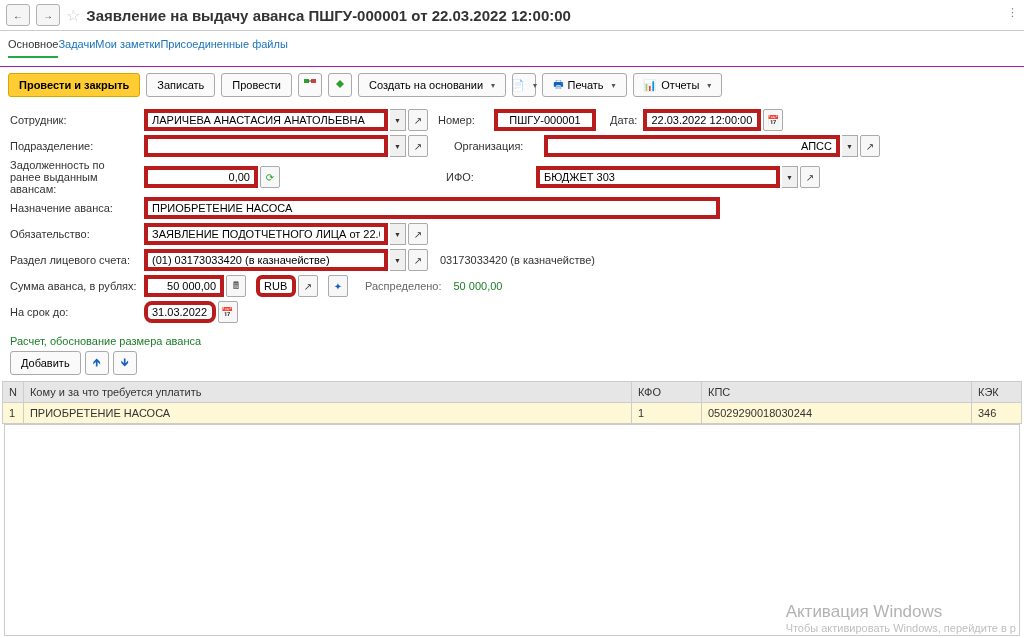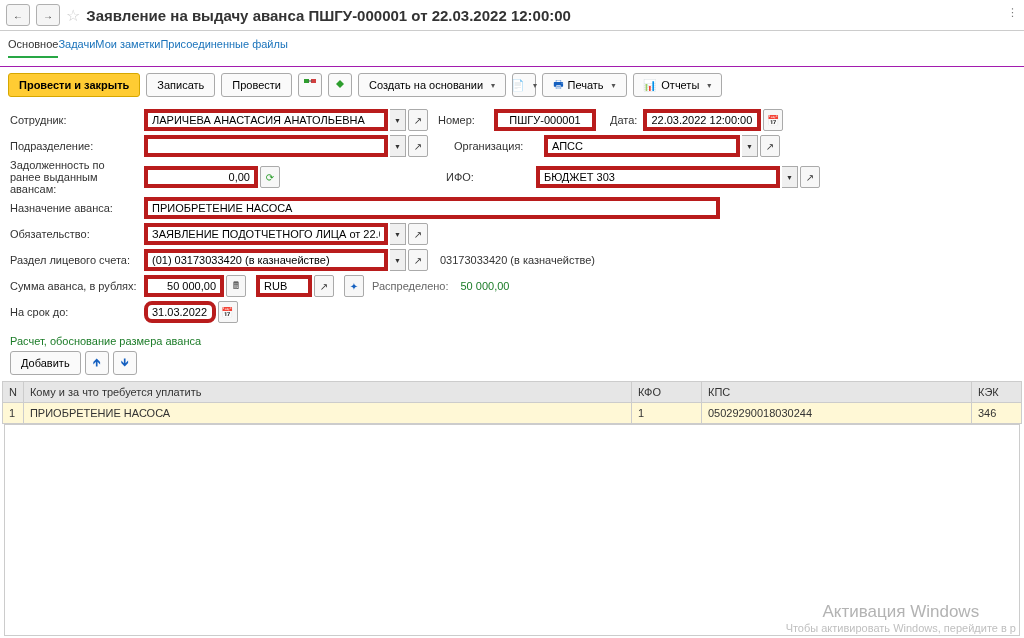--- a/index.html
+++ b/index.html
@@ -26,23 +26,23 @@
   .select-arrow { width:16px; height:22px; border:1px solid #aaa; border-left:none; background:#f0f0f0; display:flex; align-items:center; justify-content:center; font-size:7px; }
   .small-btn { width:20px; height:22px; border:1px solid #aaa; background:#f7f7f7; border-radius:2px; display:flex; align-items:center; justify-content:center; font-size:10px; cursor:pointer; }
   .number-input { text-align:right; }
   .section-title { color:#1c7c28; font-size:11px; padding: 6px 10px 2px; }
   .table-toolbar { padding: 2px 10px 6px; display:flex; gap:4px; }
   .table { width: calc(100% - 4px); border-collapse: collapse; margin: 0 0 0 2px; }
   .table th { background:#e6e6e6; font-weight:normal; text-align:left; padding:4px 6px; border:1px solid #ccc; font-size:11px; }
   .table td { background:#fff8d6; padding:4px 6px; border:1px solid #ccc; font-size:11px; }
   .table-wrap { height: 212px; border:1px solid #ccc; margin:0 4px; overflow:auto; background:#fff; }
   .grid-filler { height: 160px; background:#fff; }
-  .distributed { color:#666; margin-left: 2px; }
+  .distributed { color:#666; margin-left: 11px; }
   .distributed-val { color:#1c7c28; margin-left: 6px; }
-  .watermark { position:absolute; bottom: 4px; right: 8px; color:#bfbfbf; font-size:11px; text-align:center; pointer-events:none; }
+  .watermark { position:absolute; bottom: 4px; right: 8px; color:#bfbfbf; font-size:11px; text-align:left; pointer-events:none; }
   .watermark .wm-title { font-size: 17px; color:#b3b3b3; }
   .more-icon { position:absolute; top:6px; right:6px; color:#777; font-size:11px; }
   .ic-blue { color: #1560c0; }
   .ic-green { color: #2e9e2e; }
 </style>
 </head>
 <body>
 
 <div class="app">
   <div class="header">
@@ -111,21 +111,21 @@
 
     <div class="form-row">
       <span class="lbl">Подразделение:</span>
       <div class="ctrl-group">
         <input class="input" style="width: 244px;" value="">
         <div class="select-arrow">▼</div>
         <div class="small-btn">↗</div>
       </div>
       <span class="lbl2" style="margin-left:20px">Организация:</span>
       <div class="ctrl-group">
-        <input class="input" style="width: 196px;" value="АПСС">
+        <input class="input" style="width: 296px; text-align: right;" value="АПСС">
         <div class="select-arrow">▼</div>
         <div class="small-btn">↗</div>
       </div>
     </div>
 
     <div class="form-row">
       <span class="lbl">Задолженность по ранее выданным авансам:</span>
       <div class="ctrl-group">
         <input class="input number-input" style="width: 114px;" value="0,00">
         <div class="small-btn">
@@ -167,21 +167,21 @@
 
     <div class="form-row">
       <span class="lbl">Сумма аванса, в рублях:</span>
       <div class="ctrl-group">
         <input class="input number-input" style="width: 80px;" value="50 000,00">
         <div class="small-btn">
             <span>🖩</span>
           </div>
       </div>
       <div class="ctrl-group" style="margin-left:4px">
-        <input class="input" style="width: 56px;" value="RUB">
+        <input class="input" style="width: 40px; border-radius: 6px;" value="RUB">
         <div class="small-btn">↗</div>
       </div>
       <div class="small-btn" style="margin-left:4px">
           <span class="ic-blue">✦</span>
         </div>
       <span class="distributed">Распределено:</span>
       <span class="distributed-val">50 000,00</span>
     </div>
 
     <div class="form-row">

